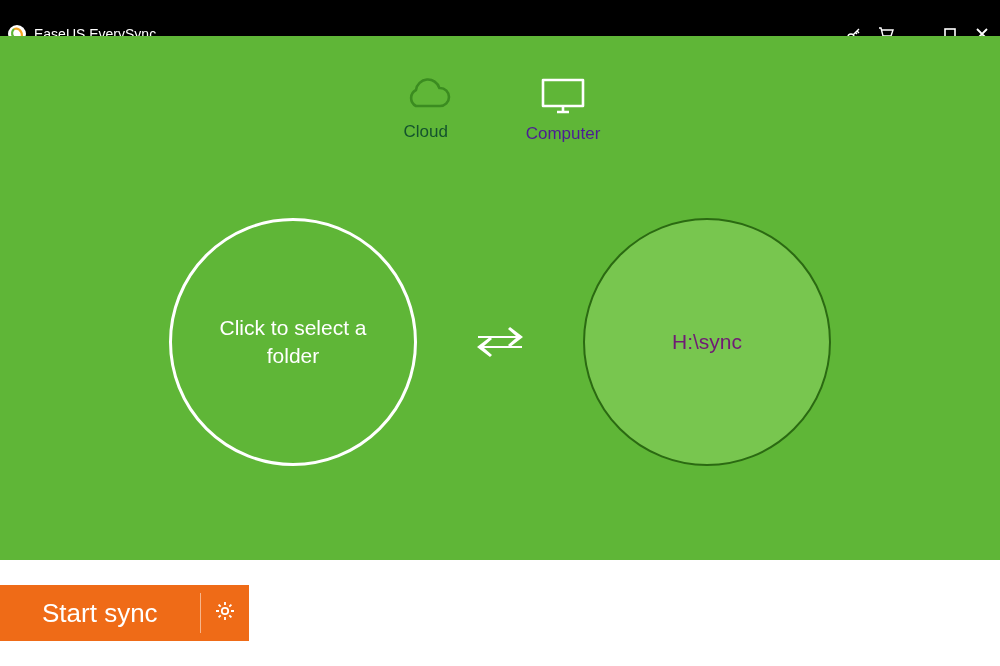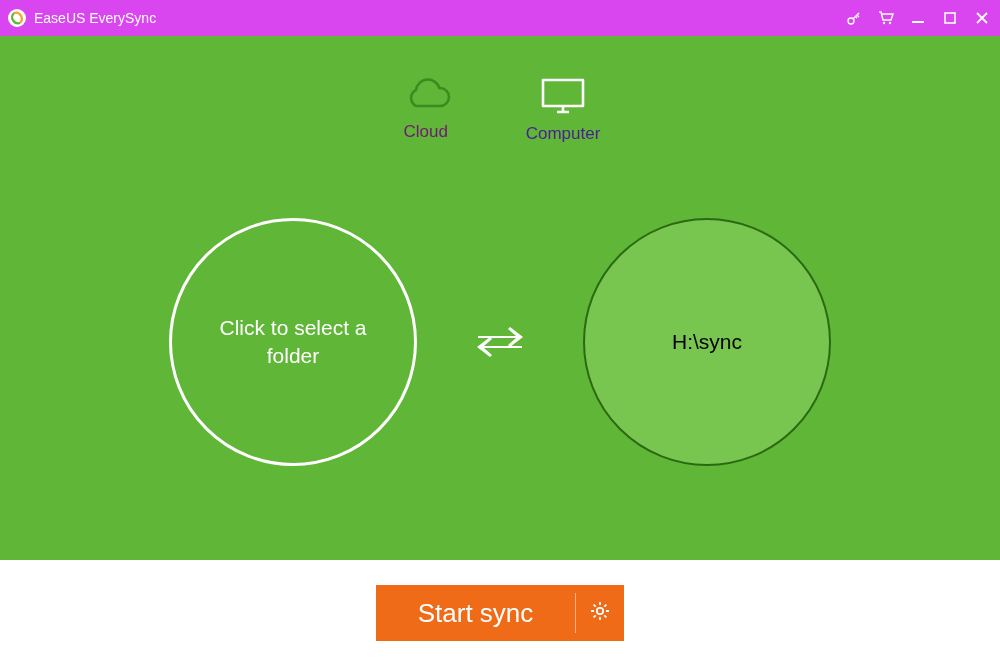--- a/index.html
+++ b/index.html
@@ -1,42 +1,42 @@
 <!DOCTYPE html>
 <html><head>
 <meta charset="utf-8">
 <style>
   html,body{margin:0;padding:0;height:100%;font-family:"Segoe UI",Arial,sans-serif;background:#ddd}
   .win{width:1000px;height:666px;background:#fff;position:relative;overflow:hidden;box-sizing:border-box}
   
-  .tbar{height:36px;background:#d946ef;color:#fff;display:flex;align-items:center;padding:0 10px 0 8px;font-size:14px}
+  .tbar{height:36px;background:#000000;color:#fff;display:flex;align-items:center;padding:16px 10px 0 8px;font-size:14px}
   .logo{width:18px;height:18px;border-radius:50%;display:flex;align-items:center;justify-content:center;margin-right:8px}
   .logo svg{display:block}
   .title{flex:0 0 auto}
   .spacer{flex:1 1 auto}
   .tbtns{display:flex;align-items:center;gap:16px}
   .tbtn{width:16px;height:16px;display:flex;align-items:center;justify-content:center;cursor:pointer}
   .tbtn svg{display:block}
   
   .main{position:absolute;left:0;right:0;top:36px;height:524px;background:#5fb637}
   
   .tabs{display:flex;justify-content:center;gap:74px;padding-top:40px}
   .tab{display:flex;flex-direction:column;align-items:center;gap:8px;cursor:pointer}
-  .tab .lbl{font-size:17px;color:#701a75}
+  .tab .lbl{font-size:17px;color:#14532d}
   .tab.active .lbl{color:#4c1d95}
   .tab svg{display:block}
   
   .row{position:absolute;left:0;right:0;top:176px;height:260px;display:flex;align-items:center;justify-content:center;gap:54px}
   .circle{width:248px;height:248px;border-radius:50%;display:flex;align-items:center;justify-content:center;text-align:center;cursor:pointer;box-sizing:border-box;padding:0 30px}
   .c-left{border:3px solid #fff;color:#fff;font-size:21px;line-height:1.35}
-  .c-right{border:2px solid #2b6a12;background:#78c64f;color:#000000;font-size:21px}
+  .c-right{border:2px solid #2b6a12;background:#78c64f;color:#701a75;font-size:21px}
   .swap{width:58px;height:40px;display:flex;align-items:center;justify-content:center;cursor:pointer}
   .swap svg{display:block}
   
-  .footer{position:absolute;left:0;right:0;bottom:0;height:106px;background:#fff;display:flex;align-items:center;justify-content:center}
+  .footer{position:absolute;left:0;right:0;bottom:0;height:106px;background:#fff;display:flex;align-items:center;justify-content:flex-start}
   .sbtn{display:flex;align-items:stretch;height:56px;background:#ef6b17;color:#fff;cursor:pointer}
   .sbtn .txt{display:flex;align-items:center;padding:0 42px;font-size:26px}
   .sbtn .sep{width:1px;background:rgba(255,255,255,.5);margin:8px 0}
   .sbtn .opt{width:48px;display:flex;align-items:center;justify-content:center}
 </style>
 </head>
 <body>
 
 <div class="win">
 

